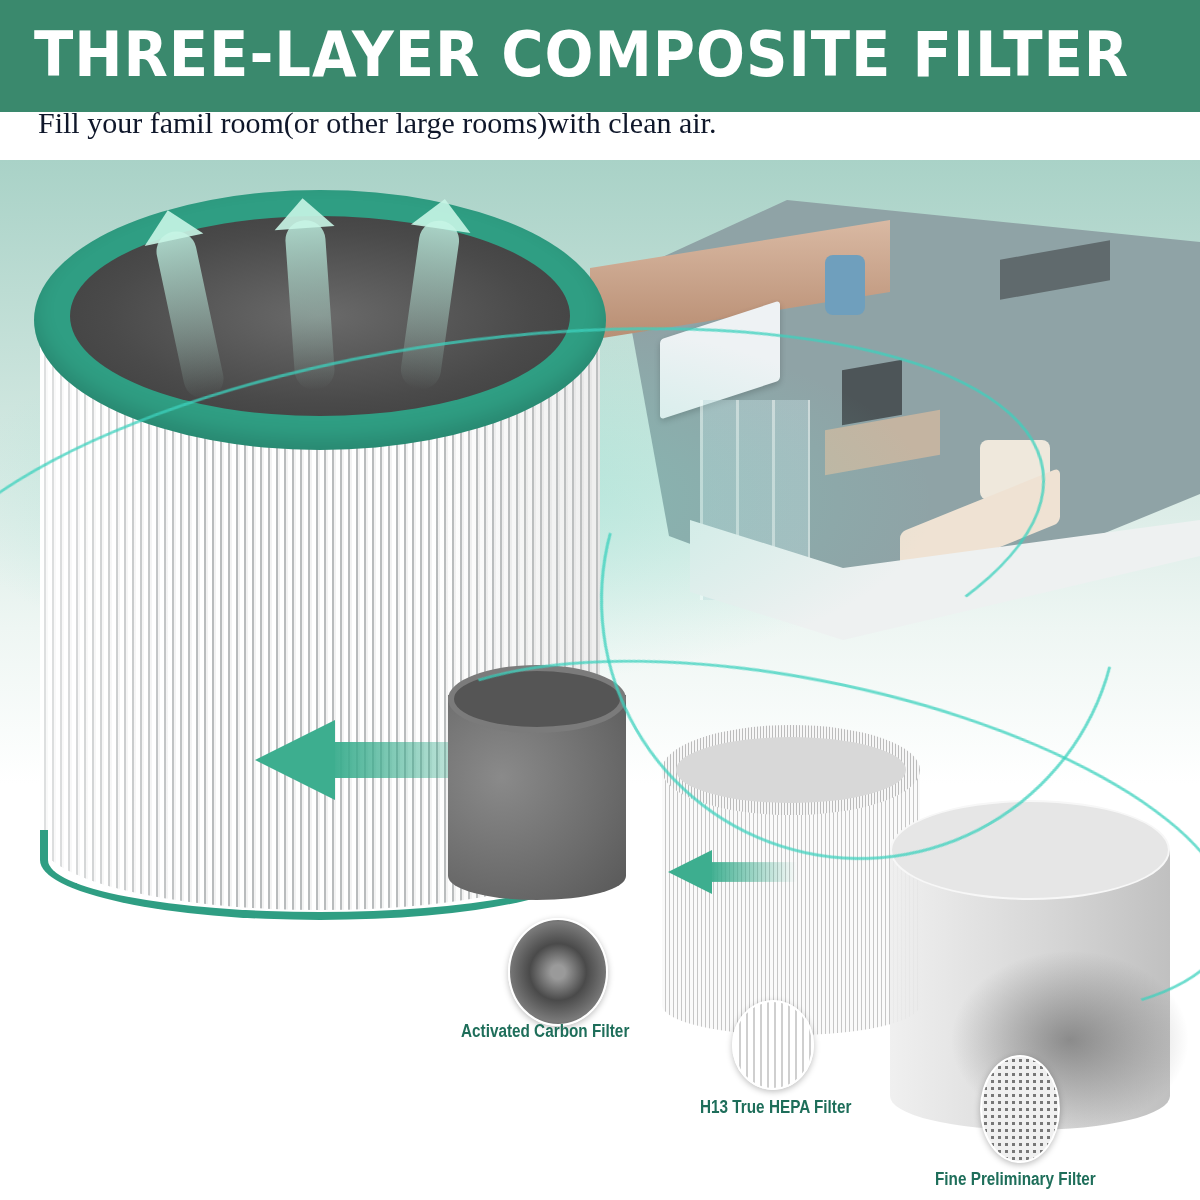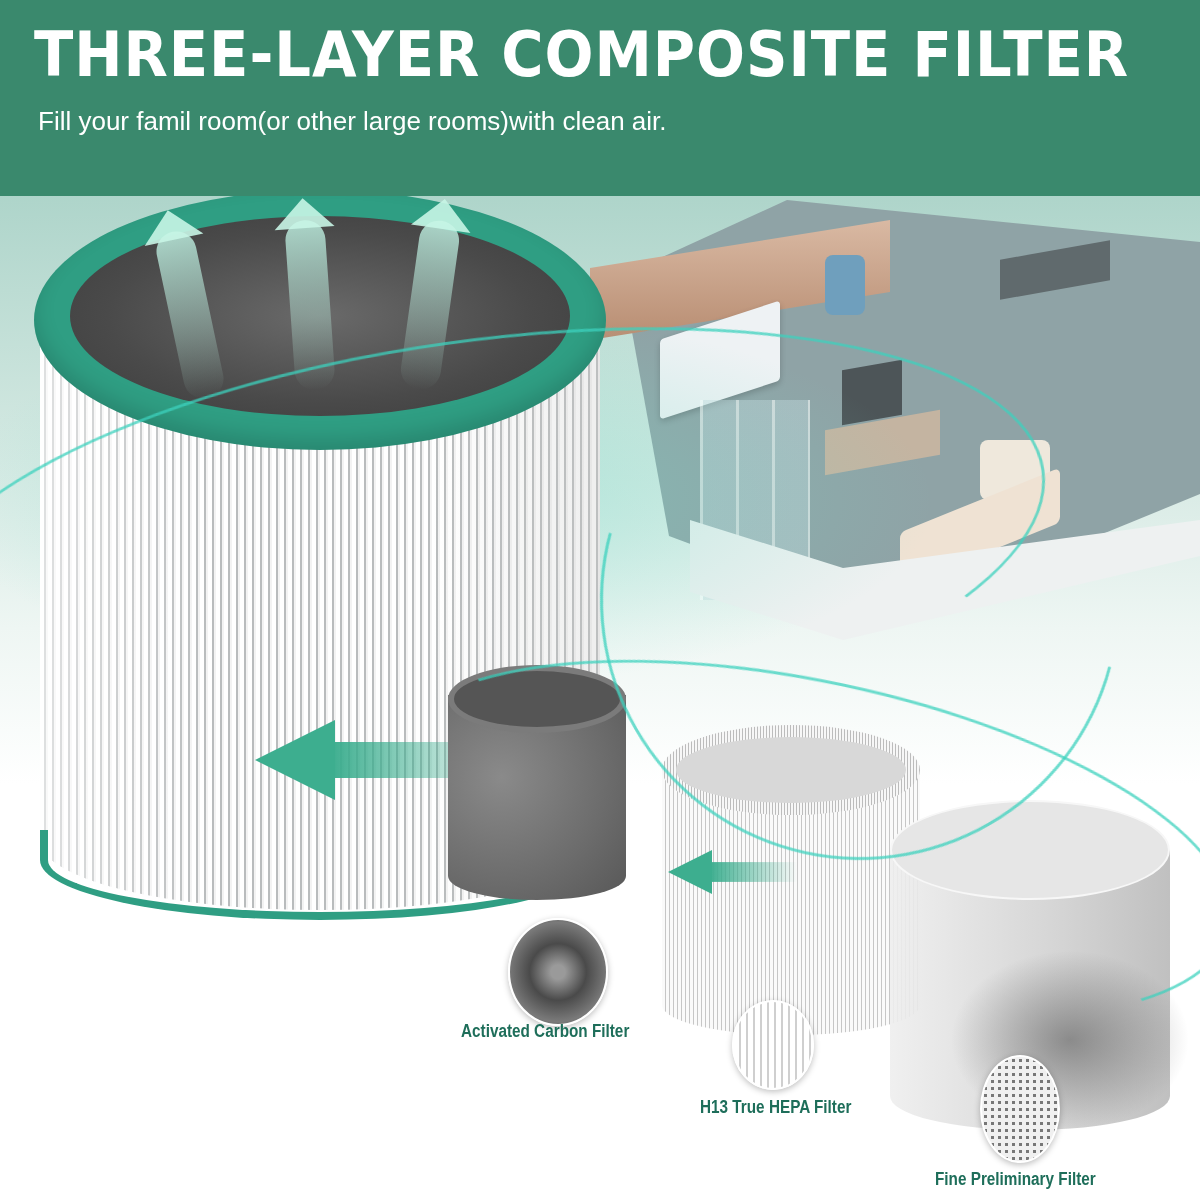--- a/index.html
+++ b/index.html
@@ -1,33 +1,33 @@
 <!DOCTYPE html>
 <html><head>
   <meta charset="utf-8">
   <style>
     * { margin: 0; padding: 0; box-sizing: border-box; }
     html, body { width: 1200px; height: 1200px; overflow: hidden; background: #ffffff; }
     body { position: relative; font-family: "DejaVu Sans", sans-serif; }
 
     .header {
-      position: absolute; left: 0; top: 0; width: 1200px; height: 196px;
+      position: absolute; left: 0; top: 0; width: 1200px; height: 112px;
       background: #3a896d; z-index: 10;
     }
     .title {
       position: absolute; left: 34px; top: 18px;
       font-family: "DejaVu Sans", sans-serif; font-weight: bold;
       font-size: 62px; letter-spacing: 1px; color: #ffffff;
       transform: scaleX(0.93); transform-origin: left center;
       white-space: nowrap;
     }
     .subtitle {
       position: absolute; left: 38px; top: 106px;
-      font-family: Liberation Sans, sans-serif; font-size: 26px;
-      color: #ffffff; white-space: nowrap;
+      font-family: Liberation Serif, serif; font-size: 30px;
+      color: #0f172a; white-space: nowrap;
     }
 
     .scene {
       position: absolute; left: 0; top: 160px; width: 1200px; height: 1040px;
       background: linear-gradient(180deg, #a9d2c7 0%, #cfe6df 25%, #eef6f3 45%, #ffffff 60%);
       overflow: hidden;
     }
 
     
     .room { position: absolute; left: 580px; top: 0; width: 620px; height: 490px; }

